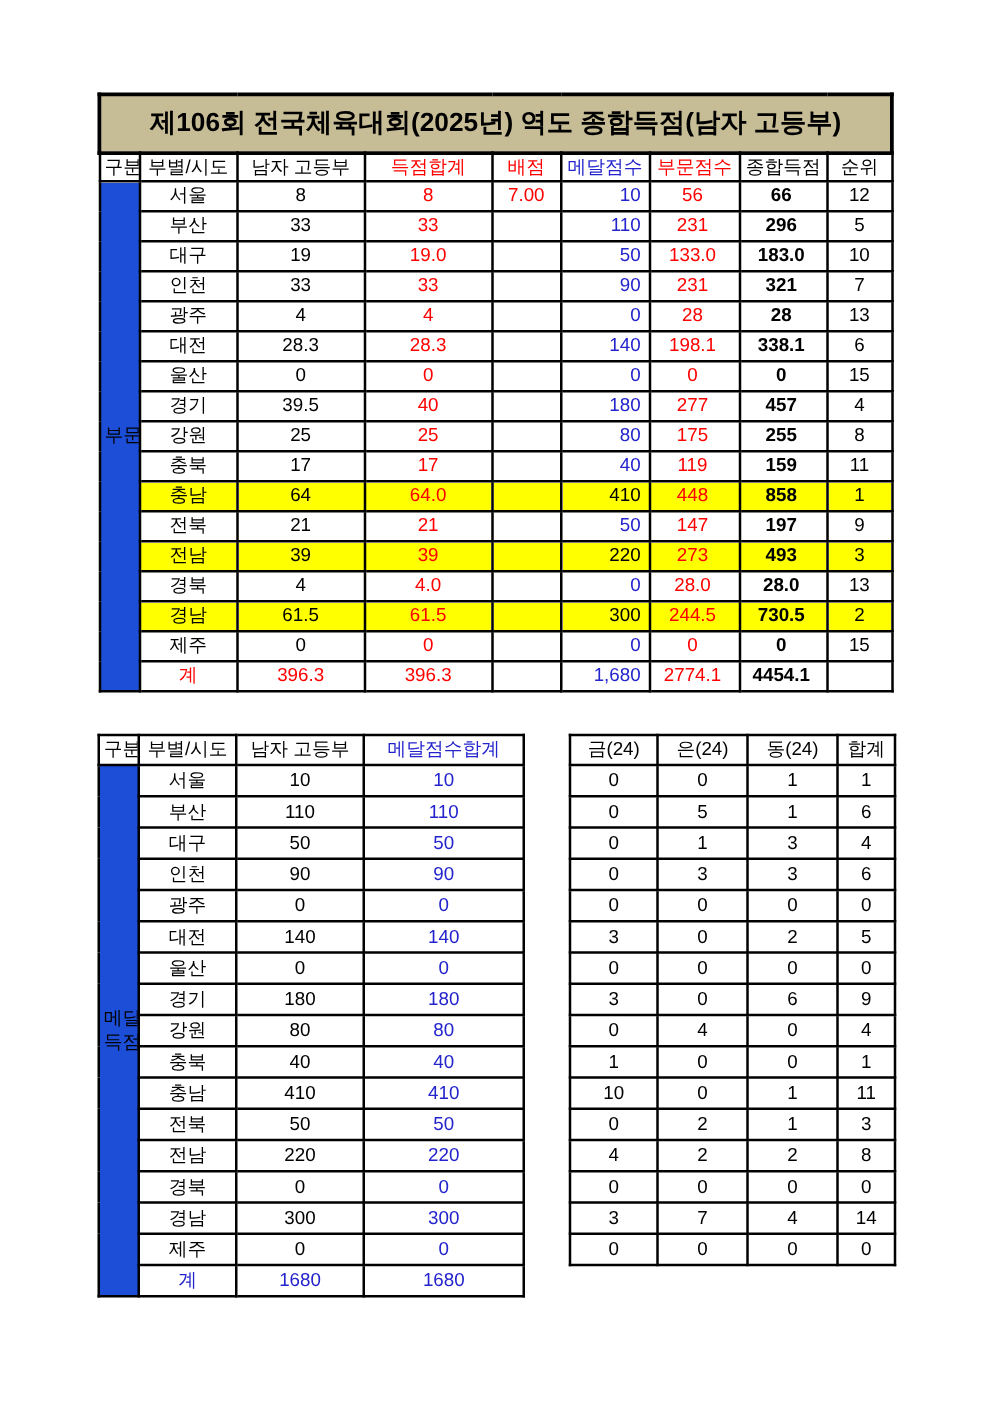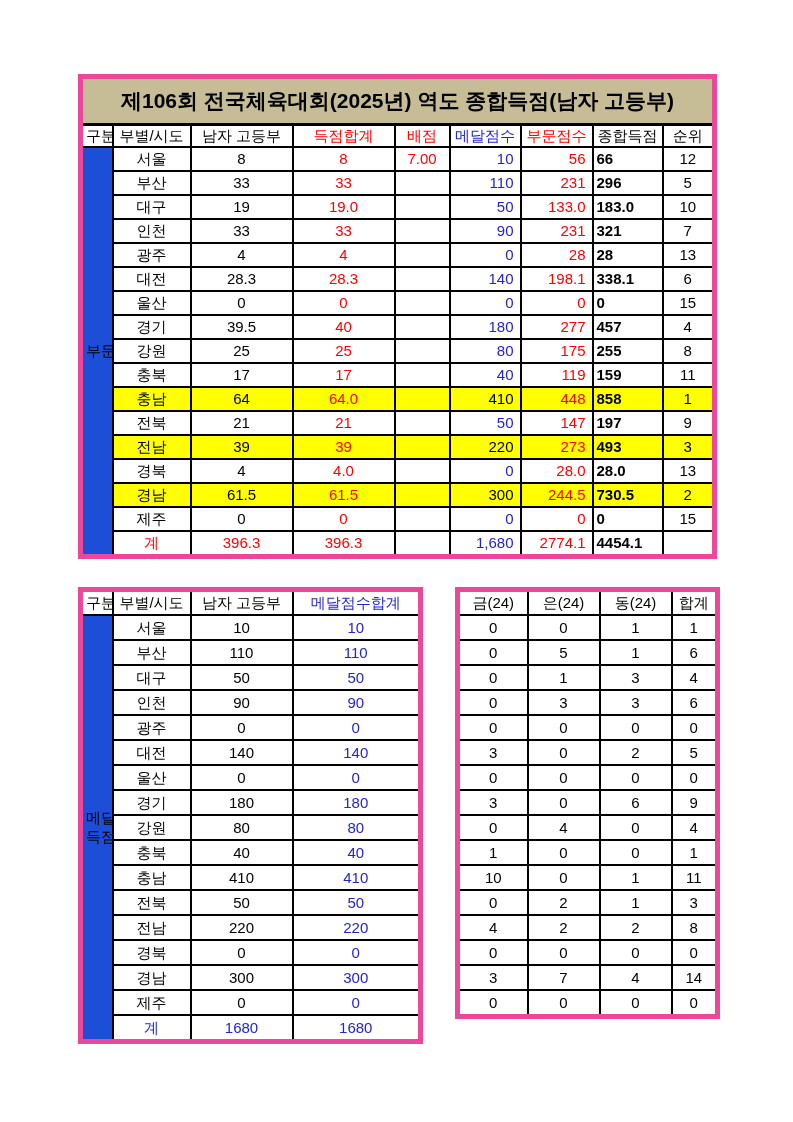--- a/index.html
+++ b/index.html
@@ -7,41 +7,41 @@
     --yellow:#FFFF00;
     --red:#FF0000;
     --blue:#2424CD;
     --black:#000000;
   }
   html,body{margin:0;padding:0;}
   body{
     width:793px;height:1122px;background:#ffffff;position:relative;
     font-family:"Liberation Sans","DejaVu Sans",sans-serif;color:#000;
   }
-  table{border-collapse:collapse;table-layout:fixed;border:5px solid #ec4899;}
+  table{border-collapse:collapse;table-layout:fixed;border:2px solid #ec4899;}
   th,td{
     border:2px solid #000;font-size:15px;font-weight:normal;
     padding:0 3px;overflow:hidden;white-space:nowrap;vertical-align:middle;
     text-align:center;line-height:1.15;
   }
   
   #t1{position:absolute;left:78px;top:74px;width:634px;}
   #t1 .title-row th{
     height:44px;background:var(--tan);font-size:21px;font-weight:bold;
     border:3px solid #000;
   }
   #t1 thead tr.head th{height:20px;}
   #t1 tbody td{height:22px;}
   .clr-red{color:var(--red);margin-left:12px;}
   .clr-blue{color:var(--blue);}
   .clr-black{color:var(--black);}
   .c-sum,.c-allot{color:var(--red);}
   .c-medal{color:var(--blue);text-align:right;padding-right:6px;}
-  .c-dept{color:var(--red);text-align:right;padding-right:6px;}
-  .c-total{color:#000;font-weight:bold;text-align:left;padding-right:6px;}
+  .c-dept{color:var(--red);text-align:center;padding-right:6px;}
+  .c-total{color:#000;font-weight:bold;text-align:center;padding-right:6px;}
   tr.hl td{background:var(--yellow);}
   tr.hl .c-medal{color:#000;}
   tr.total1 .c-region,tr.total1 .c-score{color:var(--red);}
   td.gubun{background:#1d4ed8;}
   td.gubun .blk{display:block;line-height:1.25;text-align:center;}
   
   #t2{position:absolute;left:78px;top:587px;width:340px;}
   #t2 thead th{height:22px;}
   #t2 tbody td{height:23px;}
   .c-msum{color:var(--blue);}

